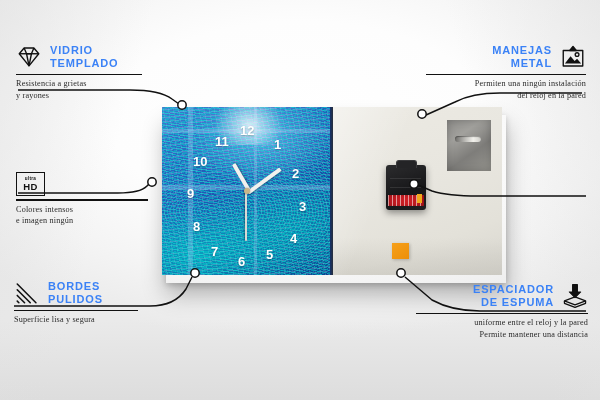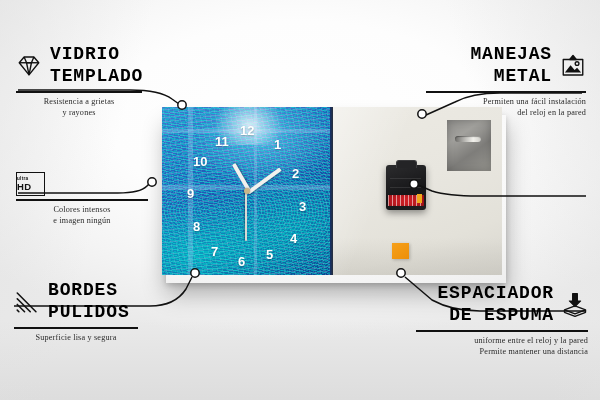--- a/index.html
+++ b/index.html
@@ -93,32 +93,32 @@
     background:linear-gradient(145deg,#f6a01a,#ed8f08);box-shadow:1px 1px 3px rgba(0,0,0,.22);}
 
   
   svg.lines{position:absolute;inset:0;width:600px;height:400px;pointer-events:none;}
 
   
   .feat{position:absolute;}
   .feat-head{display:flex;align-items:center;gap:8px;}
   .feat-left .feat-head{justify-content:flex-start;}
   .feat-right .feat-head{justify-content:flex-end;}
-  .feat-title{font-family:Liberation Mono, monospace;font-weight:700;font-size:18px;
-    letter-spacing:.85px;color:#000000;line-height:1.22;text-transform:uppercase;}
+  .feat-title{font-family:Liberation Sans, sans-serif;font-weight:700;font-size:11px;
+    letter-spacing:.85px;color:#3b82f6;line-height:1.22;text-transform:uppercase;}
   .feat-left .feat-title{text-align:left;}
   .feat-right .feat-title{text-align:right;}
   .rule{height:1.6px;background:#111;margin:3px 0 3px 0;}
   .feat-desc{font-family:"Liberation Serif",serif;font-size:8.2px;color:#2a2a2a;
     line-height:1.42;letter-spacing:.18px;}
-  .feat-left .feat-desc{text-align:center;}
+  .feat-left .feat-desc{text-align:left;}
   .feat-right .feat-desc{text-align:right;}
   .ico{width:26px;height:26px;flex:0 0 26px;display:block;}
   .hd-box{width:27px;height:22px;border:1.6px solid #111;display:flex;flex-direction:column;
-    align-items:flex-start;justify-content:center;line-height:1;flex:0 0 27px;}
+    align-items:center;justify-content:center;line-height:1;flex:0 0 27px;}
   .hd-ultra{font-family:"Liberation Sans",sans-serif;font-size:4.6px;font-weight:700;
     letter-spacing:.3px;color:#111;}
   .hd-hd{font-family:"Liberation Sans",sans-serif;font-size:9.5px;font-weight:700;
     letter-spacing:.3px;color:#111;margin-top:.5px;}
 </style>
 </head>
 <body>
 
 <div id="root">
 
@@ -266,21 +266,21 @@
         <g fill="none" stroke="#111" stroke-width="1.7" stroke-linejoin="round">
           <path d="M16 3 L12 8 L20 8 Z" fill="#111"></path>
           <rect x="4" y="8" width="24" height="19"></rect>
           <path d="M6 24 L13 15 L18 21 L21 18 L26 24 Z" fill="#111" stroke="none"></path>
           <circle cx="21" cy="13" r="2.3"></circle>
         </g>
       </svg>
     </div>
     <div class="rule"></div>
     <div class="feat-desc">
-      <div>Permiten una fácil instalación</div>
+      <div>Permiten una ningún instalación</div>
       <div>del reloj en la pared</div>
     </div>
   </div>
 
 
   <div class="feat feat-right" style="right:12px;top:283px;width:172px;">
     <div class="feat-head">
       <div class="feat-title">
         <div>ESPACIADOR</div>
         <div>DE ESPUMA</div>

